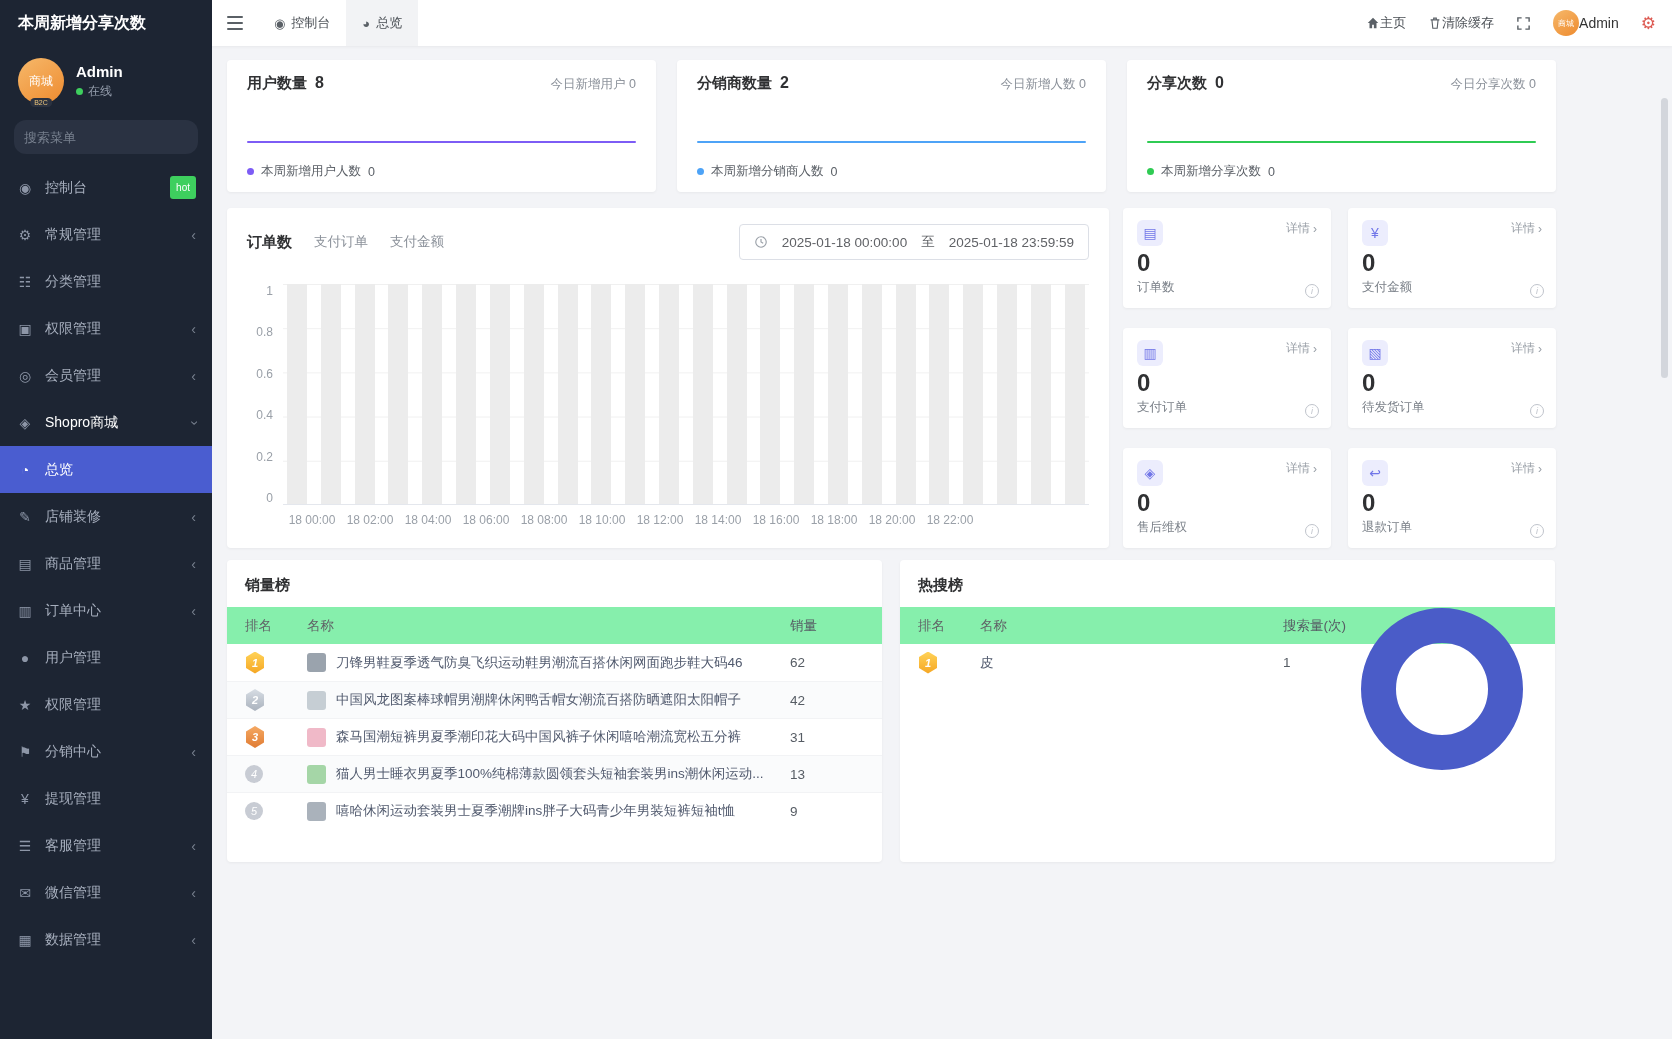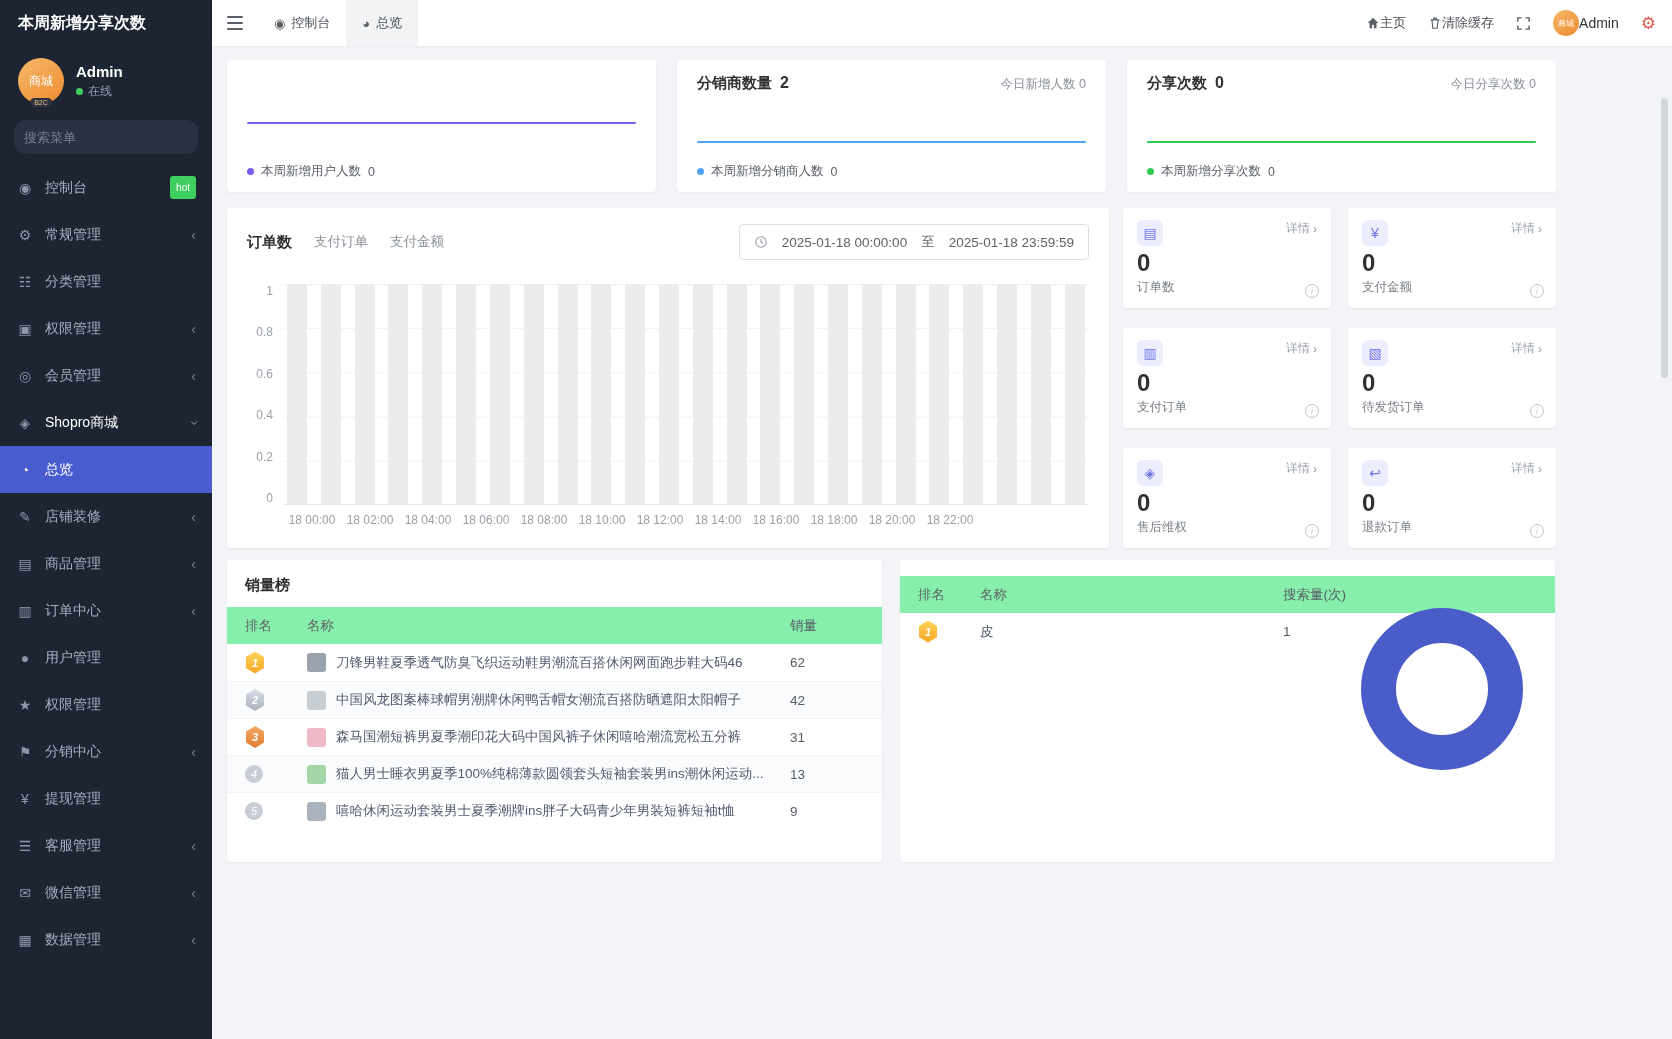--- a/index.html
+++ b/index.html
@@ -266,20 +266,25 @@
         </div>
         <span class="gear">⚙</span>
       </div>
     </header>
 
     <div class="content">
       <div class="inner">
 
         <div class="row row1">
           <div class="card scard">
+            <div class="sc-top">
+              <span class="sc-title">用户数量</span>
+              <span class="sc-val">8</span>
+              <span class="sc-today"><span>今日新增用户</span> <span>0</span></span>
+            </div>
             <div class="sc-line" style="background: rgb(125, 92, 245);"></div>
             <div class="sc-week">
               <i class="sc-dot" style="background: rgb(125, 92, 245);"></i>
               <span>本周新增用户人数</span>
               <span>0</span>
             </div>
           </div>
           <div class="card scard">
             <div class="sc-top">
               <span class="sc-title">分销商数量</span>
@@ -526,20 +531,21 @@
                 <span class="c-name">
                     <i class="thumb" style="background: rgb(170, 178, 187);"></i>
                     <span class="nm">嘻哈休闲运动套装男士夏季潮牌ins胖子大码青少年男装短裤短袖t恤</span>
                   </span>
                 <span class="c-val">9</span>
               </div>
             </div>
           </div>
 
           <div class="card rank-card">
+            <div class="rk-title">热搜榜</div>
             <div class="trow thead">
               <span class="c-rank">排名</span>
               <span class="c-name">名称</span>
               <span class="c-val" style="width:260px">搜索量(次)</span>
             </div>
             <div class="tbody">
               <div class="trow">
                 <span class="c-rank">
                     <i class="medal m1">
                       <span>1</span>

